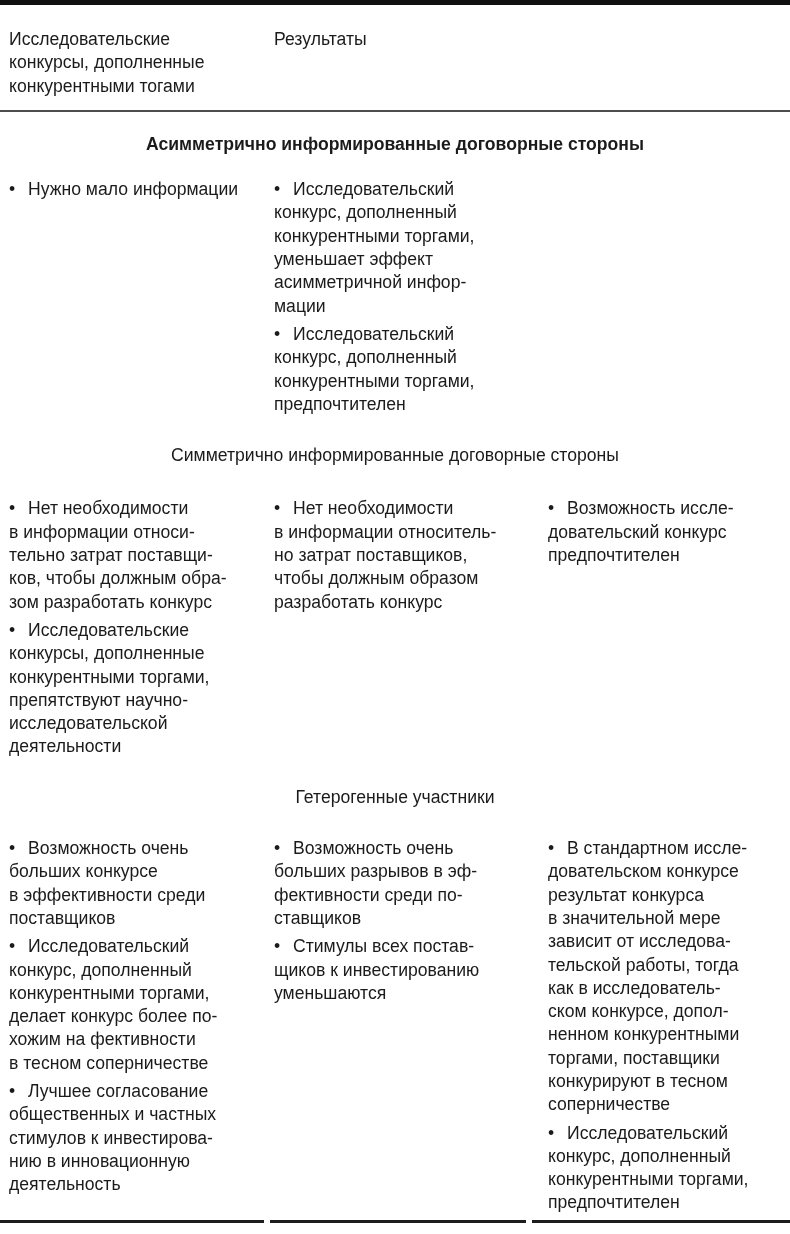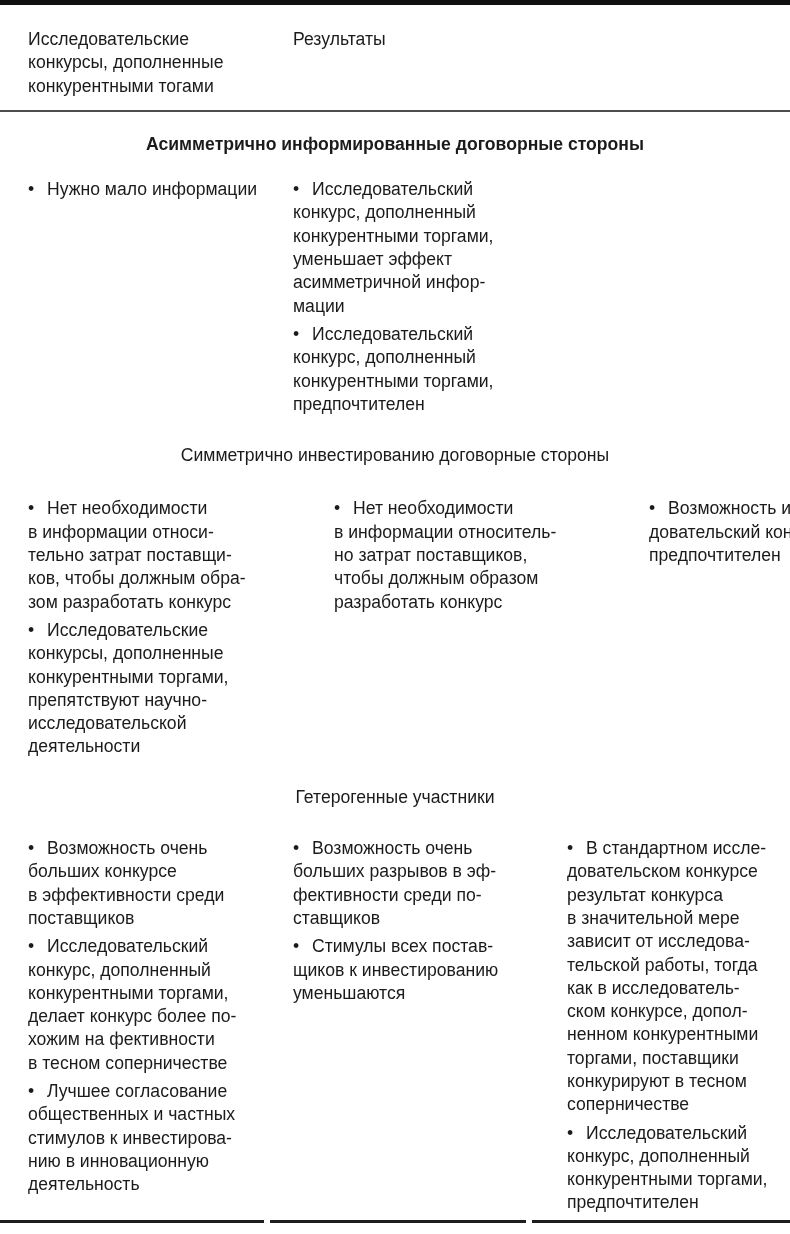--- a/index.html
+++ b/index.html
@@ -15,31 +15,31 @@
     line-height: 23.3px;
     color: #1b1b1b;
     box-sizing: border-box;
   }
   .rule-top { height: 5px; background: #101010; }
   .rule-head { height: 2px; background: #4e4e4e; }
 
   .thead, .row {
     display: grid;
     grid-template-columns: 265px 274px 233px;
-    padding-left: 28px;
+    padding-left: 9px;
     box-sizing: border-box;
   }
   .thead { padding-top: 23px; padding-bottom: 12px; }
   .head { white-space: pre-line; }
 
   .section-title { text-align: center; }
   .mt-s1 { margin-top: 21px; font-weight: bold; }
   .mt-r1 { margin-top: 22px; }
   .mt-s2 { margin-top: 28px; }
-  .mt-r2 { margin-top: 30px; gap: 41px; }
+  .mt-r2 { margin-top: 30px; }
   .mt-s3 { margin-top: 27px; }
   .mt-r3 { margin-top: 28px; }
 
   .item { margin: 0; }
   .item + .item { margin-top: 5px; }
   .bullet { display: inline-block; width: 19px; }
   .txt { white-space: pre-line; }
 
   .rule-bottom { margin-top: 5px; display: flex; gap: 6px; }
   .rule-bottom .seg { height: 3px; background: #1d1d1d; }
@@ -75,21 +75,21 @@
 уменьшает эффект
 асимметричной инфор-
 мации</span></p>
       <p class="item"><span class="bullet">•</span><span class="txt">Исследовательский
 конкурс, дополненный
 конкурентными торгами,
 предпочтителен</span></p>
     </div>
   </div>
 
-  <div class="section-title mt-s2">Симметрично инвестированию договорные стороны</div>
+  <div class="section-title mt-s2">Симметрично информированные договорные стороны</div>
   <div class="row mt-r2">
     <div class="cell">
       <p class="item"><span class="bullet">•</span><span class="txt">Нет необходимости
 в информации относи-
 тельно затрат поставщи-
 ков, чтобы должным обра-
 зом разработать конкурс</span></p>
       <p class="item"><span class="bullet">•</span><span class="txt">Исследовательские
 конкурсы, дополненные
 конкурентными торгами,

